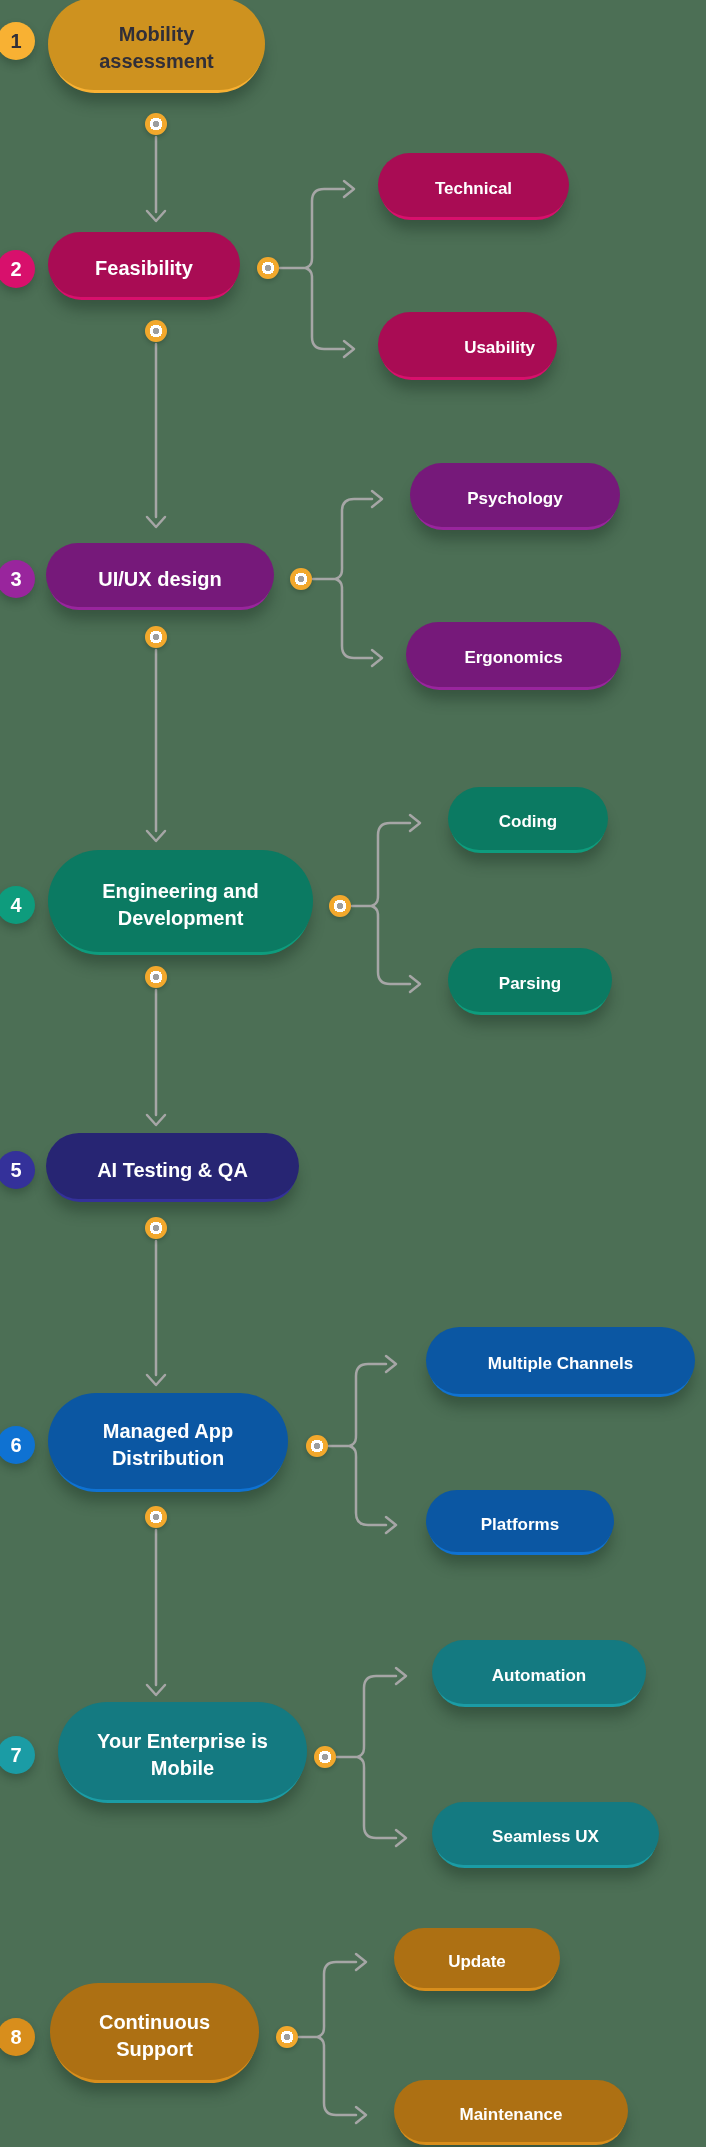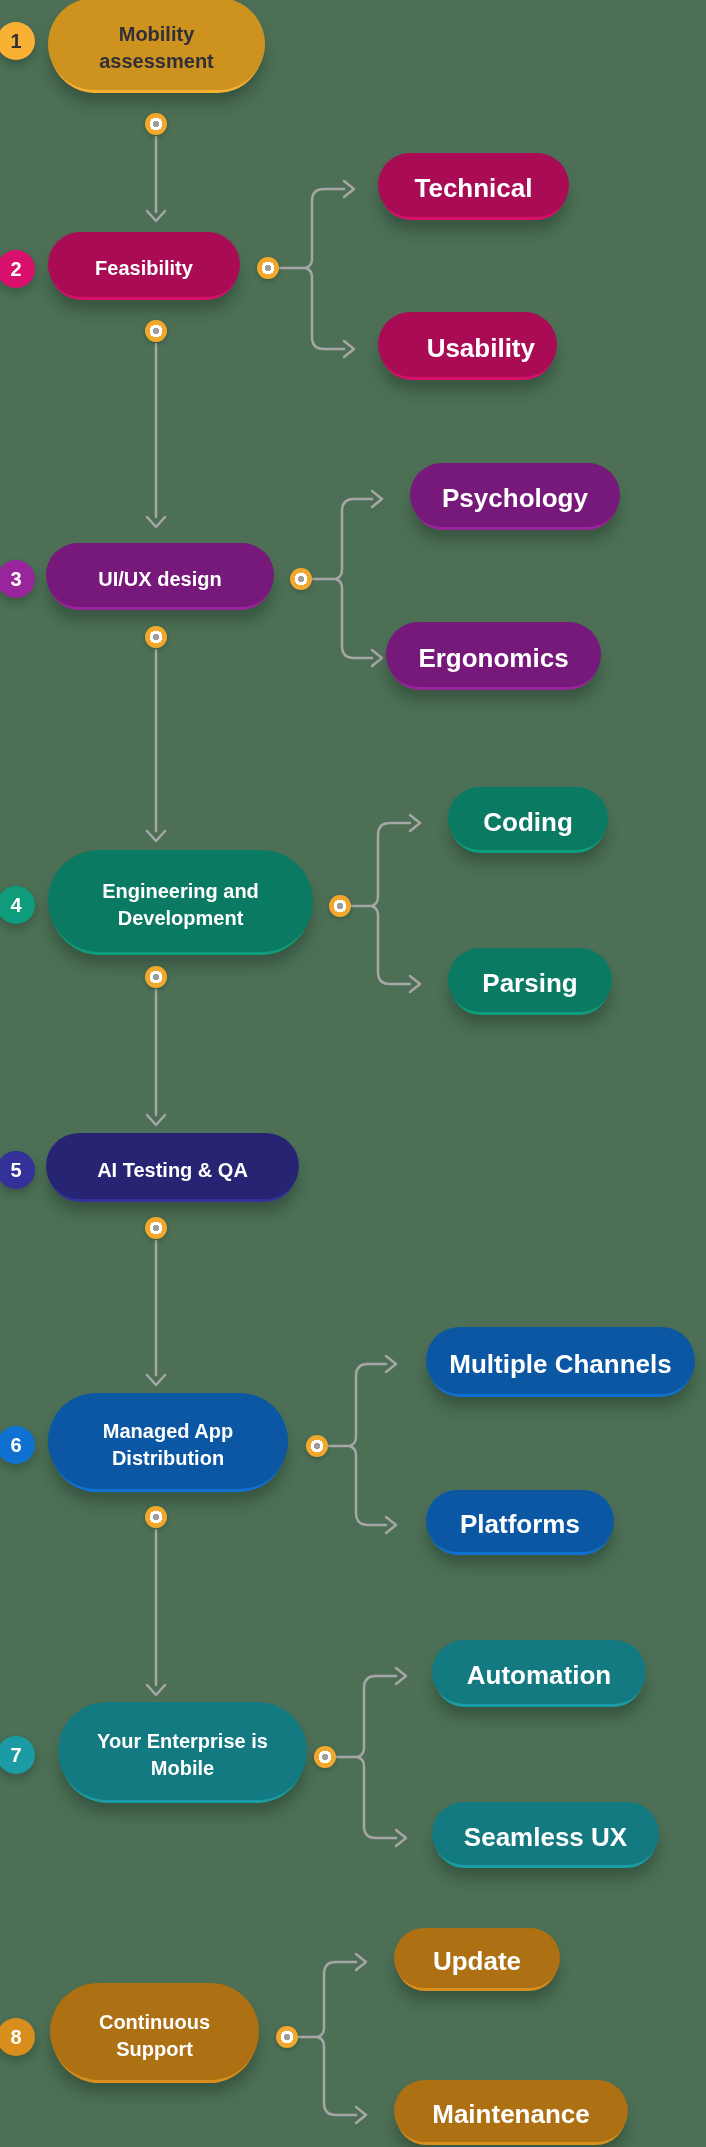--- a/index.html
+++ b/index.html
@@ -12,21 +12,21 @@
     position:absolute;display:flex;align-items:center;justify-content:center;
     text-align:center;border-radius:999px;background:var(--bg,#888);color:#fff;
     font-weight:600;line-height:1.35;z-index:2;
     box-shadow:0 10px 14px rgba(22,42,30,.38);
   }
   .pill::before{
     content:"";position:absolute;left:-2px;right:-2px;top:-5px;bottom:3px;
     background:var(--dark,#555);border-radius:999px;z-index:-1;
   }
   .pill.main{font-size:20px;padding:0 28px;box-sizing:border-box;}
-  .pill.sub{font-size:26px;padding:0 20px;box-sizing:border-box;}
+  .pill.sub{font-size:17px;padding:0 20px;box-sizing:border-box;}
   .badge{
     position:absolute;left:-3px;width:38px;height:38px;border-radius:50%;
     display:flex;align-items:center;justify-content:center;
     background:var(--bg,#888);color:#fff;font-size:20px;font-weight:600;z-index:2;
     box-shadow:0 5px 8px rgba(22,42,30,.32);
   }
   .dot{
     position:absolute;width:22px;height:22px;border-radius:50%;z-index:3;
     background:radial-gradient(circle at 50% 50%, #9D9D9D 0 3px, #FFFFFF 3px 6.5px, #F2A82C 6.5px);
     box-shadow:0 2px 4px rgba(22,42,30,.3);
@@ -139,21 +139,21 @@
   <div class="badge" style="top: 560px; --bg: #99259D; color: rgb(255, 255, 255);">
       <span>3</span>
     </div>
   <div class="pill main" style="left: 48px; top: 548px; width: 224px; height: 62px; --bg: #99259D; --dark: #76197A; color: rgb(255, 255, 255);">
     <span>UI/UX design</span>
     </div>
   <div class="dot" style="left:290px;top:568px"></div>
   <div class="pill sub" style="left: 412px; top: 468px; width: 206px; height: 62px; --bg: #99259D; --dark: #76197A;">
     <span>Psychology</span>
     </div>
-  <div class="pill sub" style="left: 388px; top: 627px; width: 211px; height: 63px; --bg: #99259D; --dark: #76197A;">
+  <div class="pill sub" style="left: 408px; top: 627px; width: 211px; height: 63px; --bg: #99259D; --dark: #76197A;">
     <span>Ergonomics</span>
     </div>
   <div class="dot" style="left:145px;top:626px"></div>
 
   <div class="badge" style="top: 886px; --bg: #0E9C7D; color: rgb(255, 255, 255);">
       <span>4</span>
     </div>
   <div class="pill main" style="left: 50px; top: 855px; width: 261px; height: 100px; --bg: #0E9C7D; --dark: #0B7A62; color: rgb(255, 255, 255);">
     <span>Engineering and Development</span>
     </div>

